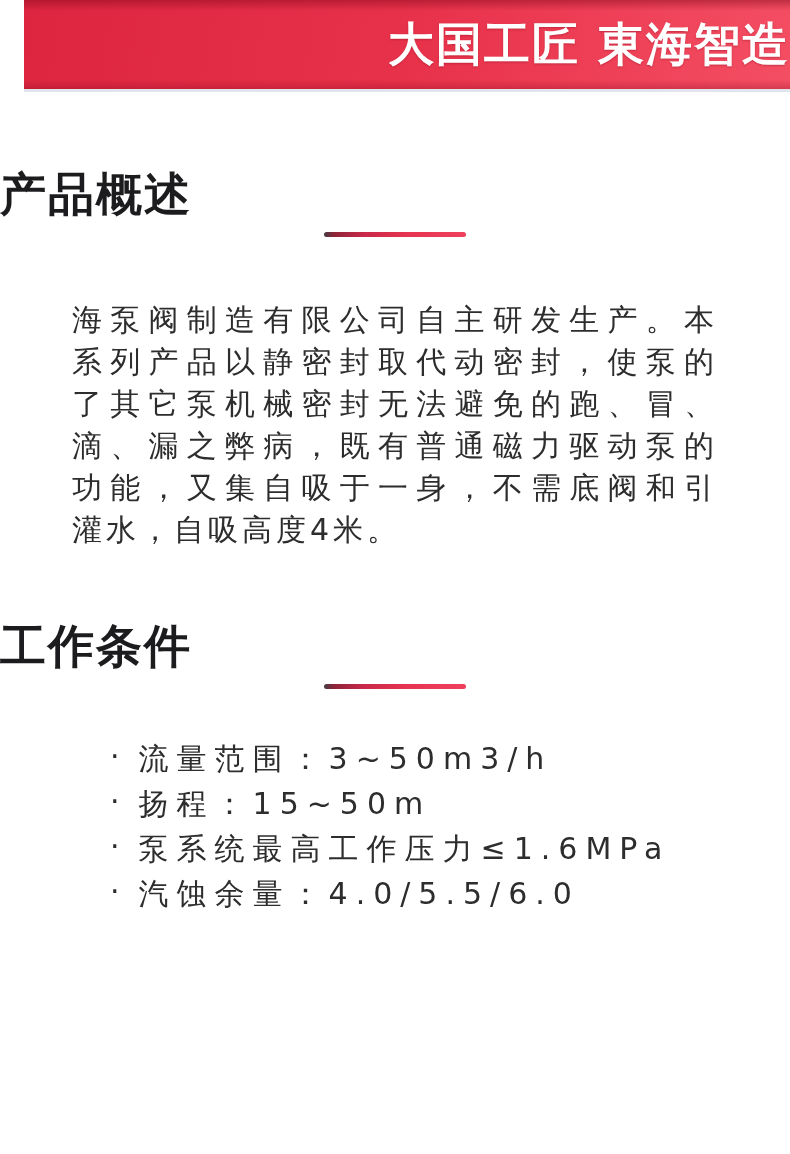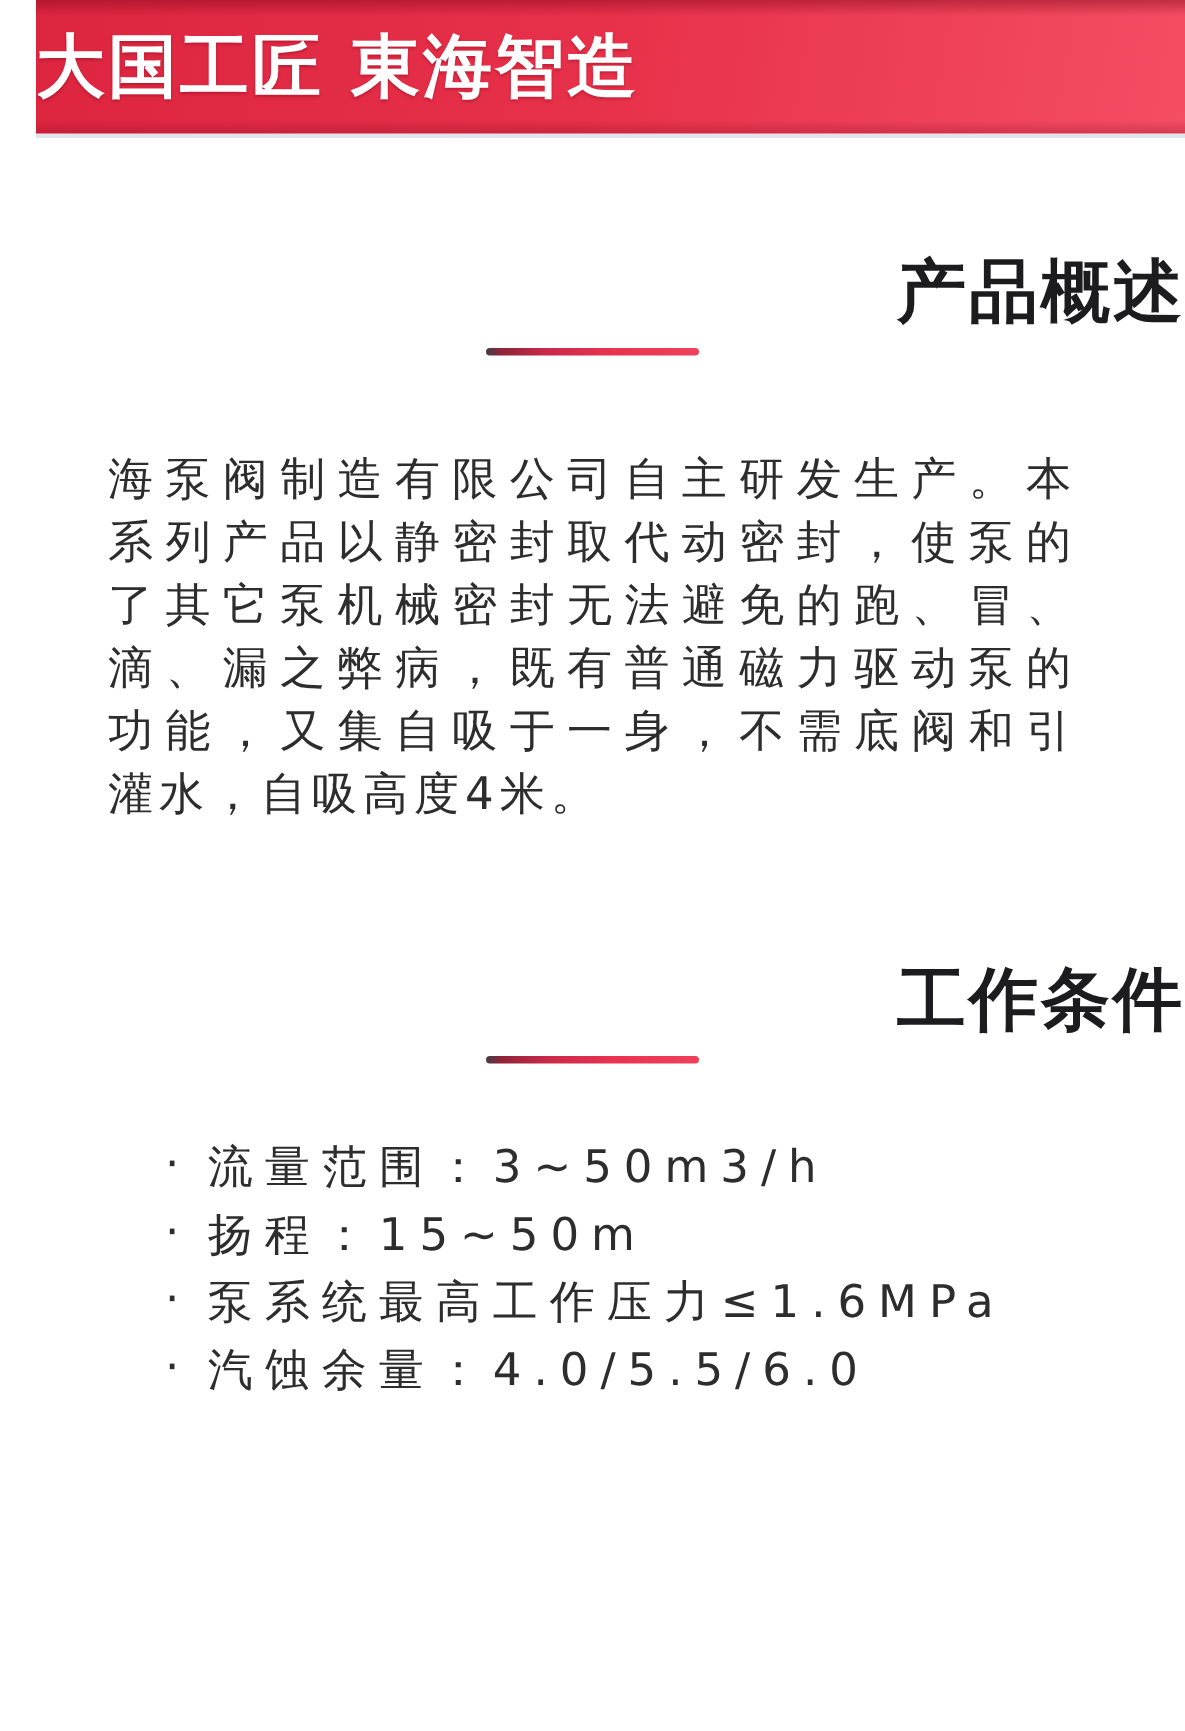--- a/index.html
+++ b/index.html
@@ -9,48 +9,48 @@
     font-family: "DejaVu Sans", "Liberation Sans", sans-serif;
     color: #2e2e2e;
     overflow: hidden;
   }
 
   
   .banner {
     height: 89px;
     display: flex;
     align-items: center;
-    justify-content: flex-start;
+    justify-content: flex-end;
     background:
       linear-gradient(to bottom, rgba(130,8,28,0.45) 0, rgba(130,8,28,0) 12%),
       linear-gradient(to top, rgba(130,8,28,0.28) 0, rgba(130,8,28,0) 10%),
       linear-gradient(100deg, #dd2540 0%, #e73049 48%, #f44e63 100%);
     box-shadow: 0 3px 0 rgba(213,219,229,0.75);
     margin-left: 24px;
   }
   .banner-title {
     color: #ffffff;
     font-size: 46px;
     font-weight: bold;
     letter-spacing: 2px;
     text-shadow: 0 1px 2px rgba(120,0,20,0.35);
     white-space: pre;
   }
 
   
   .section-heading {
-    text-align: right;
+    text-align: left;
     font-size: 46px;
     line-height: 1.2;
     font-weight: bold;
     color: #1c1c1e;
     letter-spacing: 2px;
   }
   .heading-overview { margin-top: 78px; }
-  .heading-conditions { margin-top: 88px; padding-left: 12px; }
+  .heading-conditions { margin-top: 68px; }
   .heading-underline {
     width: 142px;
     height: 5px;
     margin: 10px auto 0;
     border-radius: 3px;
     background: linear-gradient(to right,
       #433d46 0%, #8e2438 7%, #c9294a 28%, #e73450 60%, #ef415c 100%);
   }
 
   

